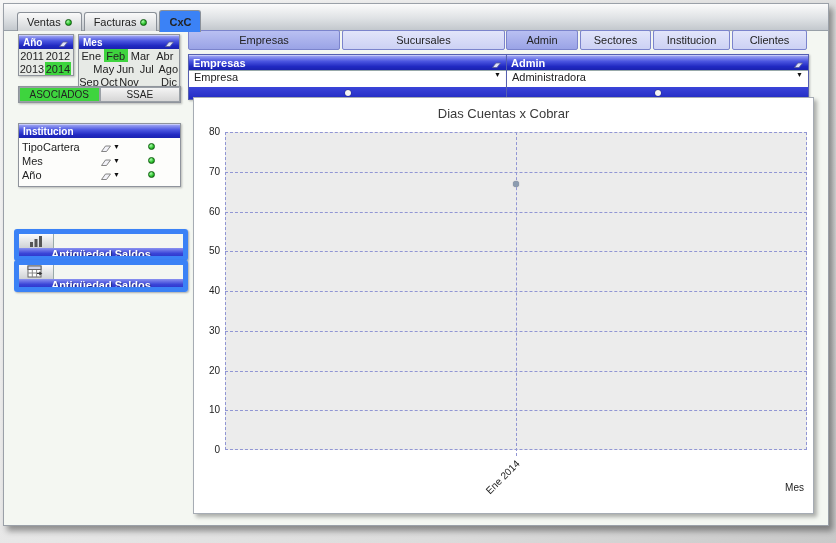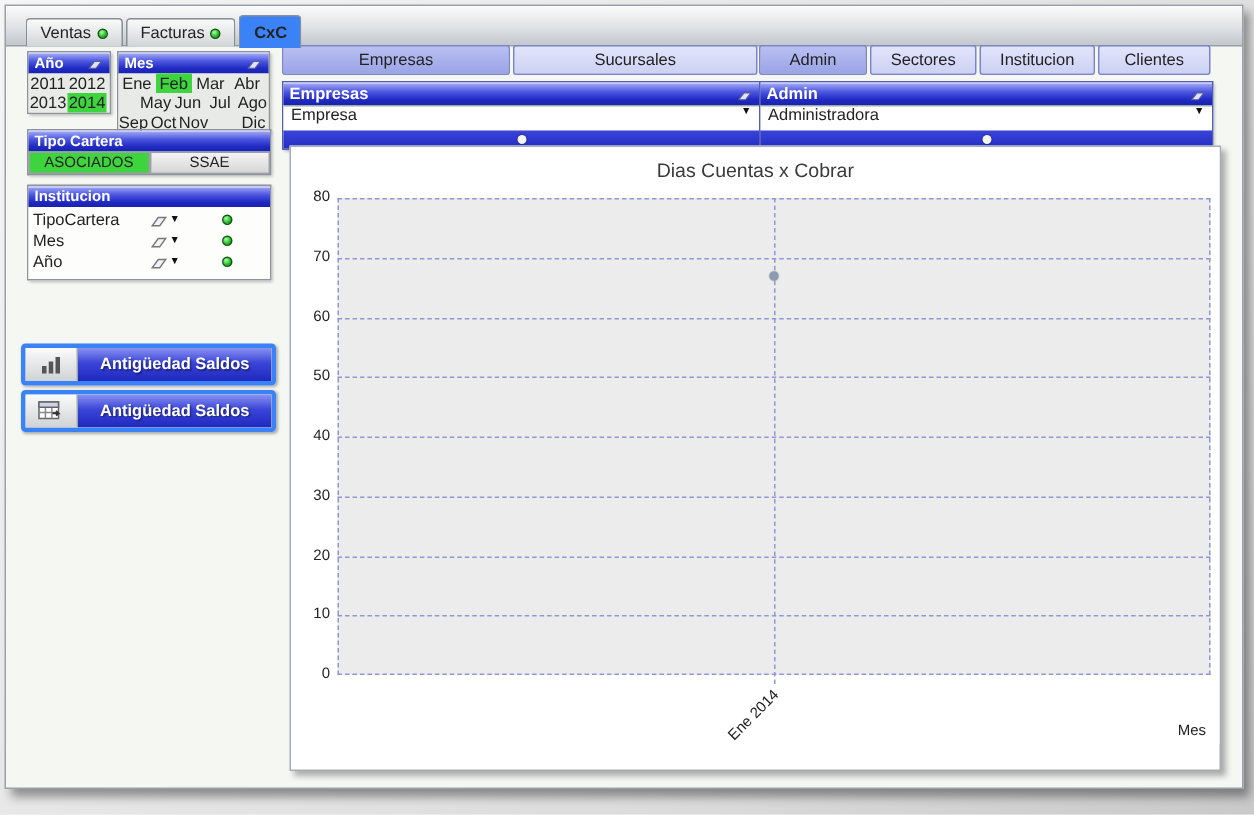--- a/index.html
+++ b/index.html
@@ -24,21 +24,21 @@
   .tc-row{display:flex;height:15px;}
   .tc-opt{flex:1;display:flex;align-items:center;justify-content:center;font-size:10px;border:1px solid #9aa0a6;box-sizing:border-box;}
   .tc-opt.on{background:#3ed43e;}
   .tc-opt.off{background:linear-gradient(180deg,#f4f4f4,#d6d6d6);}
   .selbody{background:#fdfdfb;padding:2px 3px 4px 3px;}
   .selrow{display:flex;align-items:center;height:13px;margin-bottom:1px;}
   .selrow .fld{width:78px;font-size:11px;}
   .caret{font-size:7px;color:#111;margin-left:2px;}
   .led{margin-left:auto;margin-right:22px;}
   
-  .abtn{position:absolute;width:164px;height:22px;display:flex;border:3px solid #3b82f6;border-radius:3px;overflow:hidden;box-shadow:1px 1px 2px rgba(0,0,0,0.3);cursor:pointer;}
+  .abtn{position:absolute;width:164px;height:22px;display:flex;border:5px solid #3b82f6;border-radius:3px;overflow:hidden;box-shadow:1px 1px 2px rgba(0,0,0,0.3);cursor:pointer;flex-direction:column;}
   .abtn .ic{width:34px;background:linear-gradient(180deg,#fbfbfb,#cfd2d5);display:flex;align-items:center;justify-content:center;border-right:1px solid #9aa;}
   .abtn .lbl{flex:1;background:linear-gradient(180deg,#8a92f0 0%,#3a45d8 45%,#2028be 100%);color:#fff;font-weight:bold;font-size:11px;display:flex;align-items:center;justify-content:center;text-shadow:1px 1px 1px rgba(0,0,0,0.4);}
   
   .navbtn{position:absolute;height:20px;display:flex;align-items:center;justify-content:center;font-size:11px;color:#222;border:1px solid #7b84cc;border-radius:2px;box-sizing:border-box;cursor:pointer;}
   .navbtn.on{background:linear-gradient(180deg,#b9c0f2,#9aa3e6);}
   .navbtn.off{background:linear-gradient(180deg,#e2e5fa,#ccd1f4);}
   
   .lb{position:absolute;border:1px solid #555fb0;box-shadow:1px 1px 2px rgba(0,0,0,0.25);}
   .lb .cap{height:14px;font-size:11px;}
   .lb .val{height:16px;background:#fff;display:flex;padding:0 5px;font-size:11px;border-top:1px solid #9aa;cursor:pointer;}
@@ -131,23 +131,20 @@
           <div style="display: flex;">
             <div class="cell" style="width: 24.5px;">Sep</div>
             <div class="cell" style="width: 24.5px;">Oct</div>
             <div class="cell" style="width: 24.5px;">Nov</div>
             <div class="cell" style="width: 24.5px; margin-left: 20px;">Dic</div>
           </div>
         </div>
     </div>
 
     <div class="box" style="left:14px;top:82px;width:161px;">
-      <div class="cap">
-        <span>Tipo Cartera</span>
-      </div>
       <div class="tc-row" id="tipoRow">
           <div class="tc-opt on">ASOCIADOS</div>
           <div class="tc-opt off">SSAE</div>
         </div>
     </div>
 
     <div class="box" style="left:14px;top:119px;width:161px;">
       <div class="cap">
         <span>Institucion</span>
       </div>

